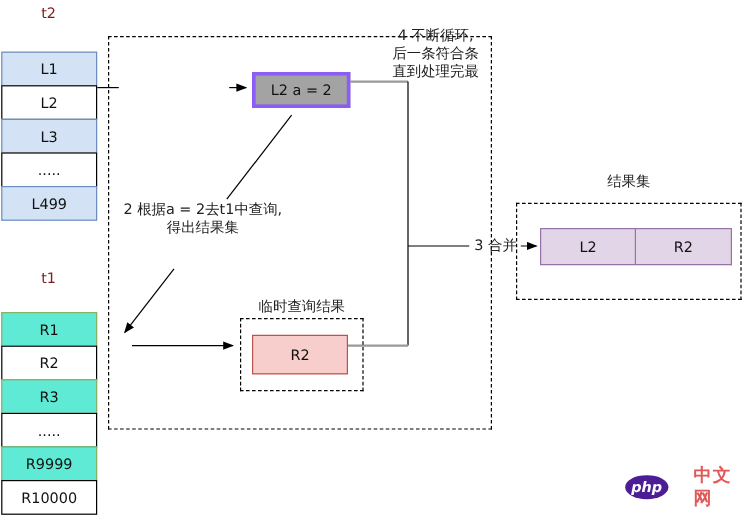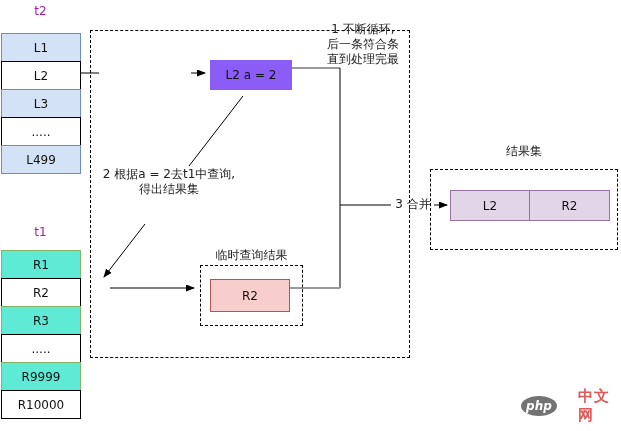--- a/index.html
+++ b/index.html
@@ -2,49 +2,49 @@
 <html><head>
 <meta charset="utf-8">
 <style>
   html,body{margin:0;padding:0;background:#fff;}
   #stage{
     position:relative;width:621px;height:431px;background:#ffffff;
     font-family:"DejaVu Sans","Liberation Sans",sans-serif;
     color:#333;overflow:hidden;
   }
   .abs{position:absolute;}
-  .tbl-title{font-size:12px;color:#a21caf;text-align:center;}
+  .tbl-title{font-size:12px;color:#7f1d1d;text-align:center;}
   .tbl{position:absolute;left:1px;width:80px;}
   .row{
     box-sizing:border-box;width:80px;height:29px;margin-top:-1px;
     display:flex;align-items:center;justify-content:center;
     font-size:12px;color:#111;background:#fff;border:1px solid #000;
   }
-  .row:first-child{margin-top:2px;}
+  .row:first-child{margin-top:12px;}
   .row.blue{background:#d3e3f5;border-color:#6c8ebf;}
   .row.green{background:#5eead4;border-color:#82b366;}
   .dashed{position:absolute;border:1px dashed #000;box-sizing:border-box;background:transparent;}
   .node{
     position:absolute;box-sizing:border-box;display:flex;align-items:center;justify-content:center;
     font-size:12px;color:#111;
   }
-  .node.yellow{background:#8b5cf6;border:1px solid #8b5cf6;}
+  .node.yellow{background:#a3a3a3;border:3px solid #8b5cf6;}
   .node.pink{background:#f8cecc;border:1px solid #b85450;}
   .ptable{position:absolute;display:flex;}
   .pcell{
     box-sizing:border-box;width:80px;height:31px;background:#e1d5e7;border:1px solid #9673a6;
     display:flex;align-items:center;justify-content:center;font-size:12px;color:#111;
   }
   .pcell + .pcell{border-left:none;}
   .lbl{position:absolute;font-size:12px;line-height:15px;color:#222;text-align:center;}
   svg.overlay{position:absolute;left:0;top:0;pointer-events:none;}
   
   .logo{position:absolute;left:521px;top:387px;display:flex;align-items:center;}
   .logo-badge{
-    width:40px;height:20px;border-radius:50%;background:#737373;
+    width:40px;height:20px;border-radius:50%;background:#4c1d95;
     display:flex;align-items:center;justify-content:center;
     color:#fff;font-size:12px;font-weight:bold;font-style:italic;
   }
   .logo-text{margin-left:21px;font-size:15px;font-weight:bold;color:#e05959;letter-spacing:1px;}
 </style>
 </head>
 <body>
 
 <div id="stage">
 
@@ -95,21 +95,21 @@
 
 
   <div class="node yellow" style="left:210px;top:60px;width:82px;height:30px;">L2 a = 2</div>
 
   <div class="lbl" style="left:100px;top:167px;width:138px;">
     <div>2 根据a = 2去t1中查询,</div>
     <div>得出结果集</div>
   </div>
 
   <div class="lbl" style="left:318px;top:22px;width:90px;">
-    <div>1 不断循环,</div>
+    <div>4 不断循环,</div>
     <div>后一条符合条</div>
     <div>直到处理完最</div>
   </div>
 
   <div class="lbl" style="left:200px;top:248px;width:103px;">临时查询结果</div>
   <div class="dashed" style="left:200px;top:265px;width:103px;height:61px;"></div>
   <div class="node pink" style="left:210px;top:279px;width:80px;height:33px;">R2</div>
 
   <div class="lbl" style="left:391px;top:197px;width:44px;">3 合并</div>
 

